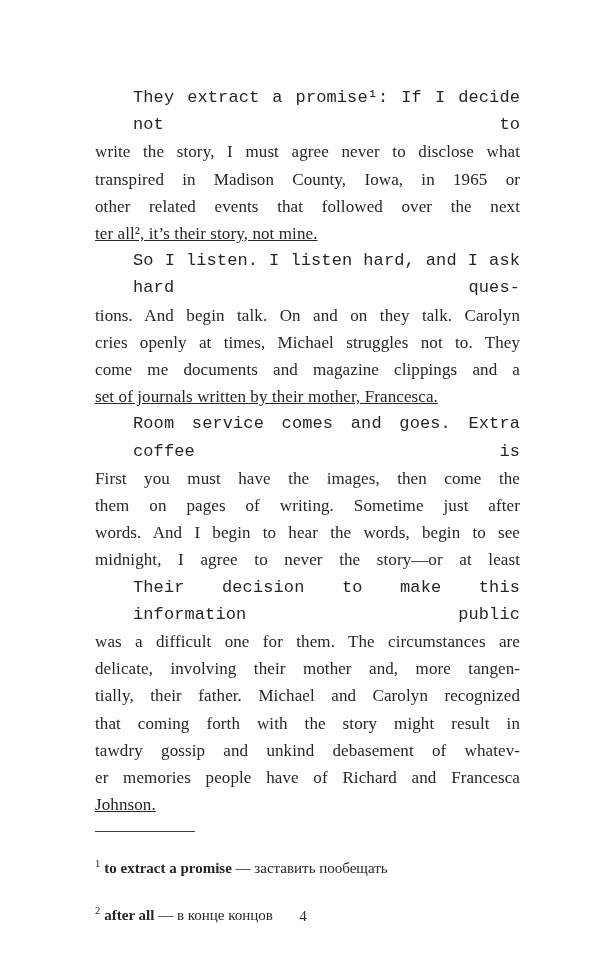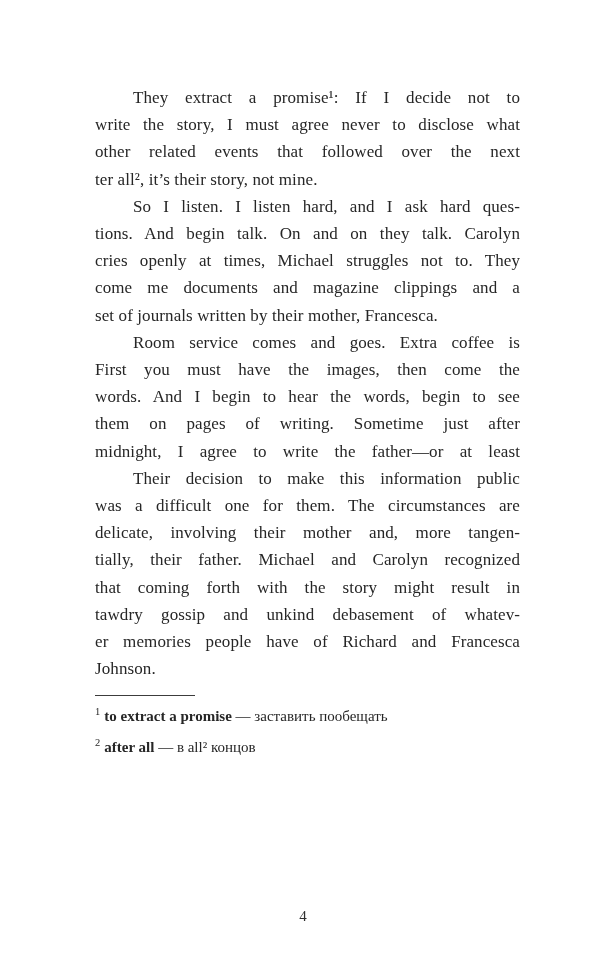--- a/index.html
+++ b/index.html
@@ -23,35 +23,37 @@
   }
   .line {
     font-size: 17px;
     line-height: 27.2px;
     text-align: justify;
     text-align-last: justify;
     letter-spacing: 0.1px;
   }
   .line.first {
     padding-left: 38px;
+    font-family: Liberation Mono, monospace;
   }
   .line.last {
     text-align-last: left;
+    text-decoration: underline;
   }
   .footnote-rule {
     width: 100px;
     height: 0;
     border-top: 1.5px solid #3c3c3c;
     margin-top: 13px;
   }
   .footnotes {
     width: 425px;
   }
   .footnote {
-    margin-top: 10px;
+    margin-top: 26px;
     font-size: 15px;
     line-height: 21px;
     color: #262626;
   }
   .footnote sup {
     font-size: 10.5px;
     line-height: 0;
     margin-right: 4px;
   }
   .footnote .term {
@@ -68,47 +70,48 @@
   }
 </style>
 </head>
 <body>
 
 <div class="page">
   <div class="body-text" id="paragraphs">
       <div class="paragraph">
         <div class="line first">They extract a promise¹: If I decide not to</div>
         <div class="line">write the story, I must agree never to disclose what</div>
+        <div class="line">transpired in Madison County, Iowa, in 1965 or</div>
         <div class="line">other related events that followed over the next</div>
         <div class="line last">ter all², it’s their story, not mine.</div>
       </div>
       <div class="paragraph">
         <div class="line first">So I listen. I listen hard, and I ask hard ques-</div>
         <div class="line">tions. And begin talk. On and on they talk. Carolyn</div>
         <div class="line">cries openly at times, Michael struggles not to. They</div>
         <div class="line">come me documents and magazine clippings and a</div>
         <div class="line last">set of journals written by their mother, Francesca.</div>
       </div>
       <div class="paragraph">
         <div class="line first">Room service comes and goes. Extra coffee is</div>
         <div class="line">First you must have the images, then come the</div>
+        <div class="line">them on pages of writing. Sometime just after</div>
         <div class="line">words. And I begin to hear the words, begin to see</div>
-        <div class="line">them on pages of writing. Sometime just after</div>
-        <div class="line">midnight, I agree to write the father—or at least</div>
+        <div class="line">midnight, I agree to never the story—or at least</div>
       </div>
       <div class="paragraph">
         <div class="line first">Their decision to make this information public</div>
         <div class="line">was a difficult one for them. The circumstances are</div>
         <div class="line">delicate, involving their mother and, more tangen-</div>
         <div class="line">tially, their father. Michael and Carolyn recognized</div>
         <div class="line">that coming forth with the story might result in</div>
         <div class="line">tawdry gossip and unkind debasement of whatev-</div>
         <div class="line">er memories people have of Richard and Francesca</div>
         <div class="line last">Johnson.</div>
       </div>
     </div>
   <div class="footnote-rule"></div>
   <div class="footnotes" id="footnotes">
       <div class="footnote"><sup>1</sup><span class="term">to extract a promise</span> <span class="translation">— заставить пообещать</span></div>
-      <div class="footnote"><sup>2</sup><span class="term">after all</span> <span class="translation">— в all² концов</span></div>
+      <div class="footnote"><sup>2</sup><span class="term">after all</span> <span class="translation">— в конце концов</span></div>
     </div>
   <div class="page-number">4</div>
 </div>
 
 </body></html>

